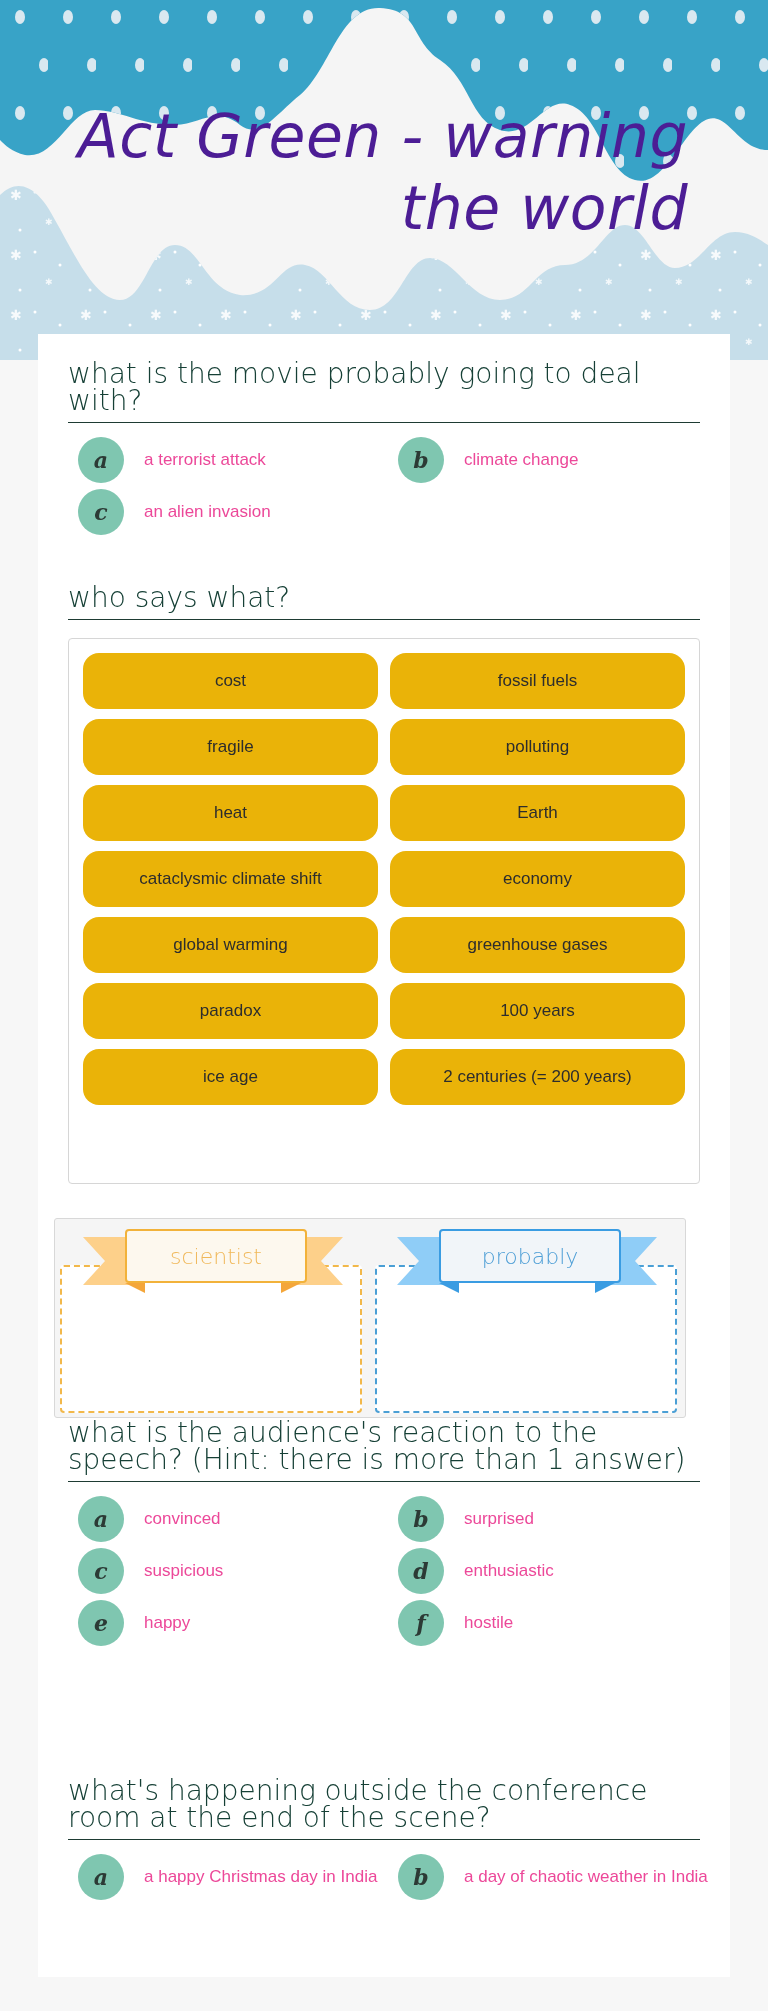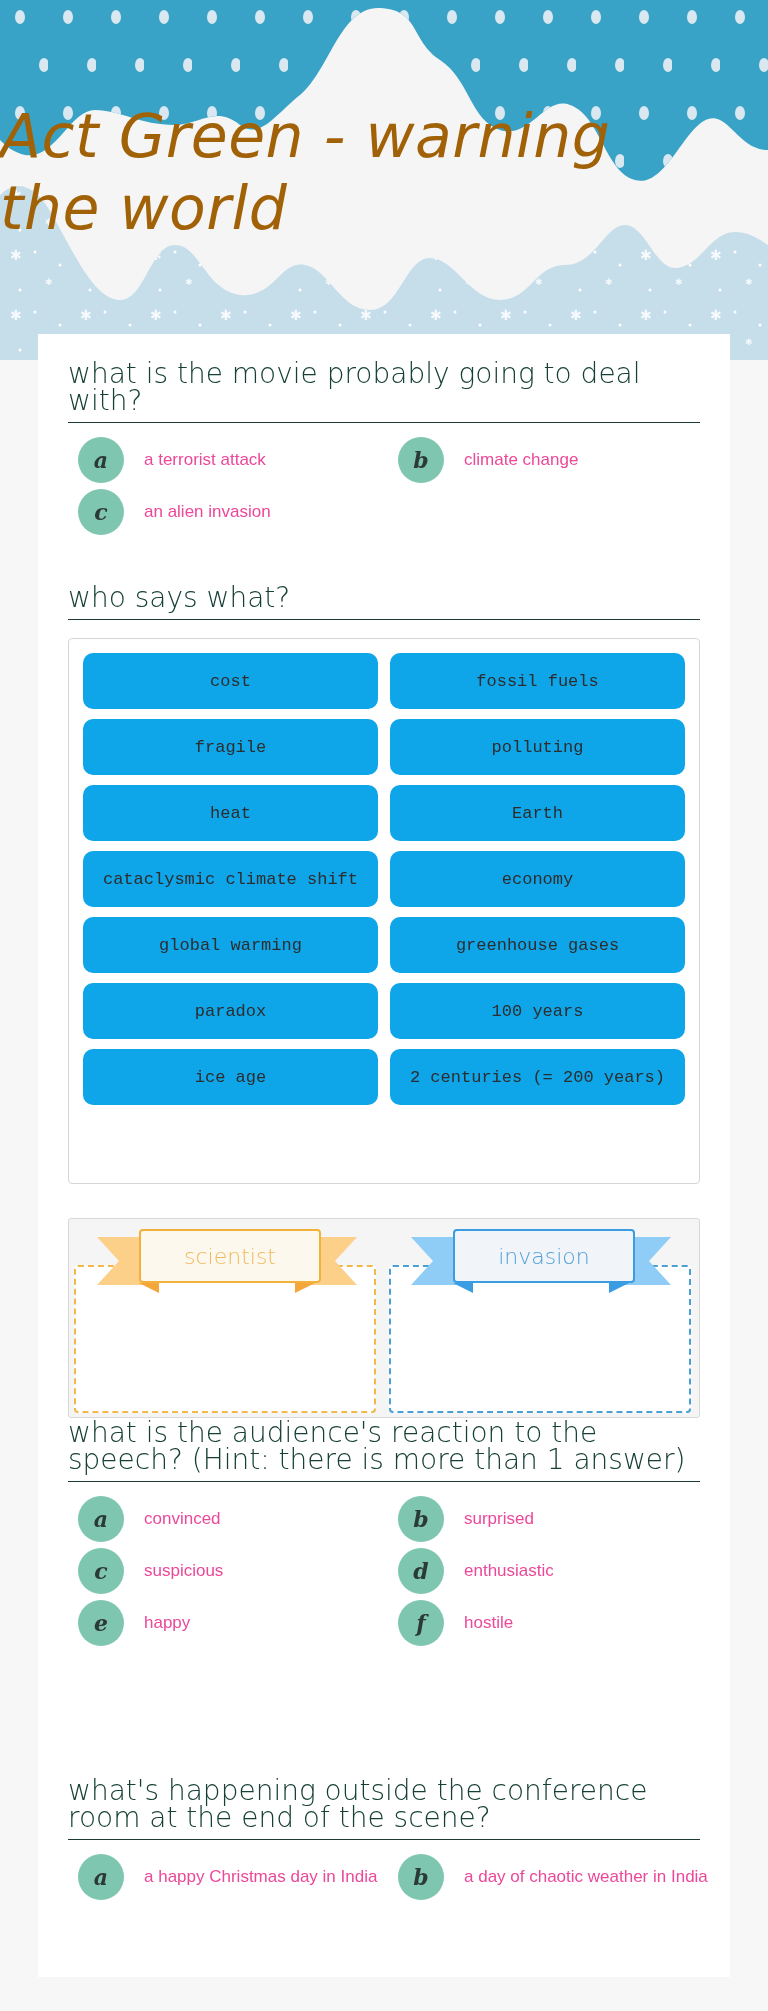--- a/index.html
+++ b/index.html
@@ -1,35 +1,35 @@
 <!DOCTYPE html>
 <html><head>
 <meta charset="utf-8">
 <style>
   * { box-sizing: border-box; margin: 0; padding: 0; }
   html, body { width: 768px; background: #f7f7f7; }
   body { font-family: "Liberation Sans", sans-serif; color: #2c2c2c; position: relative; height: 2011px; overflow: hidden; }
 
   .header { position: absolute; left: 0; top: 0; width: 768px; height: 360px; overflow: hidden; background: #f5f5f5; }
   .header svg { position: absolute; left: 0; top: 0; }
-  .title { position: absolute; left: 0; top: 100px; width: 688px; text-align: left; font-family: "DejaVu Sans", sans-serif; font-weight: 300; font-size: 60px; line-height: 72px; color: #a16207; letter-spacing: 0.5px; font-style: italic; }
+  .title { position: absolute; left: 0; top: 100px; width: 688px; text-align: right; font-family: "DejaVu Sans", sans-serif; font-weight: 300; font-size: 60px; line-height: 72px; color: #4c1d95; letter-spacing: 0.5px; font-style: italic; }
 
   .sheet { position: absolute; left: 38px; top: 334px; width: 692px; height: 1643px; background: #ffffff; }
 
   .q { position: absolute; left: 30px; width: 632px; }
   .q-title { font-family: "DejaVu Sans", sans-serif; font-weight: 300; font-size: 28px; line-height: 27px; color: #164036; padding-bottom: 8px; border-bottom: 1.5px solid #1e3b33; }
   .opts { display: grid; grid-template-columns: 312px 312px; column-gap: 8px; row-gap: 6px; padding: 14px 10px 0 10px; }
   .opt { display: flex; align-items: flex-start; min-height: 45px; cursor: pointer; }
   .bubble { flex: 0 0 46px; width: 46px; height: 46px; border-radius: 50%; background: #7fc6b0; display: flex; align-items: center; justify-content: center; font-family: "DejaVu Serif", serif; font-size: 22px; font-weight: bold; color: #2c3a35; font-style: italic; }
   .opt-text { margin-left: 20px; font-size: 17px; line-height: 26px; color: #ec4899; padding-top: 10px; }
 
   .bank { position: absolute; left: 30px; top: 304px; width: 632px; height: 546px; border: 1px solid #d6d6d6; border-radius: 4px; padding: 14px 14px; display: grid; grid-template-columns: 295px 295px; column-gap: 12px; row-gap: 10px; grid-auto-rows: 56px; }
-  .chip { background: #0ea5e9; border-radius: 10px; display: flex; align-items: center; justify-content: center; font-size: 17px; color: #2d2d2d; cursor: grab; font-family: Liberation Mono, monospace; }
+  .chip { background: #eab308; border-radius: 16px; display: flex; align-items: center; justify-content: center; font-size: 17px; color: #2d2d2d; cursor: grab; }
 
-  .cats { position: absolute; left: 30px; top: 884px; width: 632px; height: 200px; background: #f5f5f5; border: 1px solid #d8d8d8; border-radius: 3px; }
+  .cats { position: absolute; left: 16px; top: 884px; width: 632px; height: 200px; background: #f5f5f5; border: 1px solid #d8d8d8; border-radius: 3px; }
   .cat { position: absolute; top: 46px; width: 302px; height: 148px; border: 2px dashed; border-radius: 4px; background: #ffffff; }
   .cat.sci { left: 5px; border-color: #f2b84a; }
   .cat.eco { left: 320px; border-color: #4a9fd5; }
   .ribbon { position: absolute; top: 10px; width: 260px; height: 64px; }
   .ribbon.sci { left: 28px; }
   .ribbon.eco { left: 342px; }
   .ribbon-label { position: absolute; left: 42px; top: 0; width: 182px; height: 54px; border: 2px solid; border-radius: 4px; display: flex; align-items: center; justify-content: center; font-size: 22px; font-family: "DejaVu Sans", sans-serif; font-weight: 300; }
   .ribbon.sci .ribbon-label { background: #fdf8ee; border-color: #f2b23a; color: #f0b85a; }
   .ribbon.eco .ribbon-label { background: #f1f5f9; border-color: #3a9ce2; color: #4f9fd6; }
 </style>
@@ -115,21 +115,21 @@
       <div class="ribbon-label">scientist</div>
     </div>
 
     <div class="ribbon eco">
       <svg width="260" height="64" viewBox="0 0 260 64">
         <polygon points="0,8 50,8 50,56 0,56 22,32" fill="#8fcdf7"></polygon>
         <polygon points="260,8 210,8 210,56 260,56 238,32" fill="#8fcdf7"></polygon>
         <polygon points="42,54 62,54 62,64" fill="#3a9ce2"></polygon>
         <polygon points="218,54 198,54 198,64" fill="#3a9ce2"></polygon>
       </svg>
-      <div class="ribbon-label">invasion</div>
+      <div class="ribbon-label">probably</div>
     </div>
   </div>
 
   <div class="q" style="top: 1085px;">
     <div class="q-title">what is the audience's reaction to the speech? (Hint: there is more than 1 answer)</div>
     <div class="opts">
       <div class="opt">
         <div class="bubble">a</div>
         <div class="opt-text">convinced</div>
       </div>

